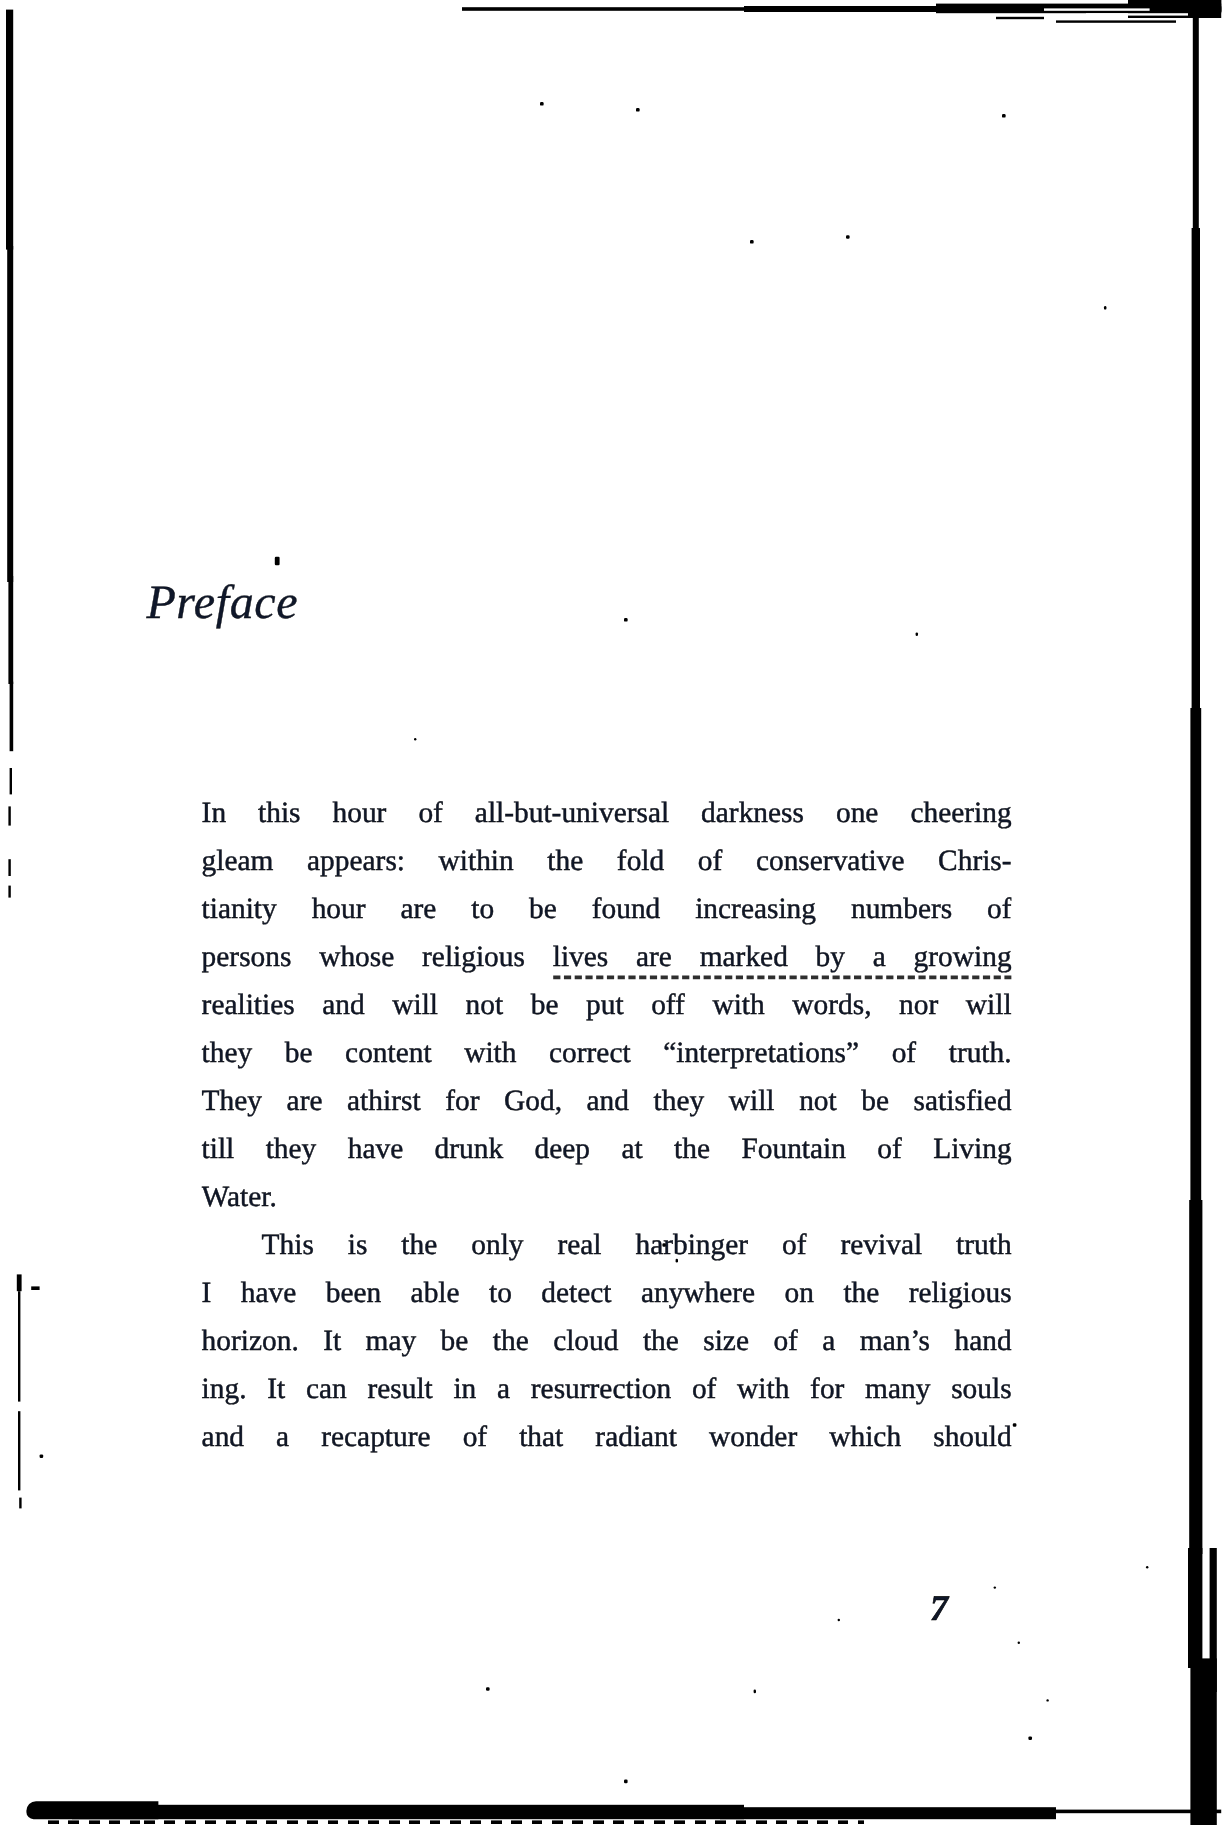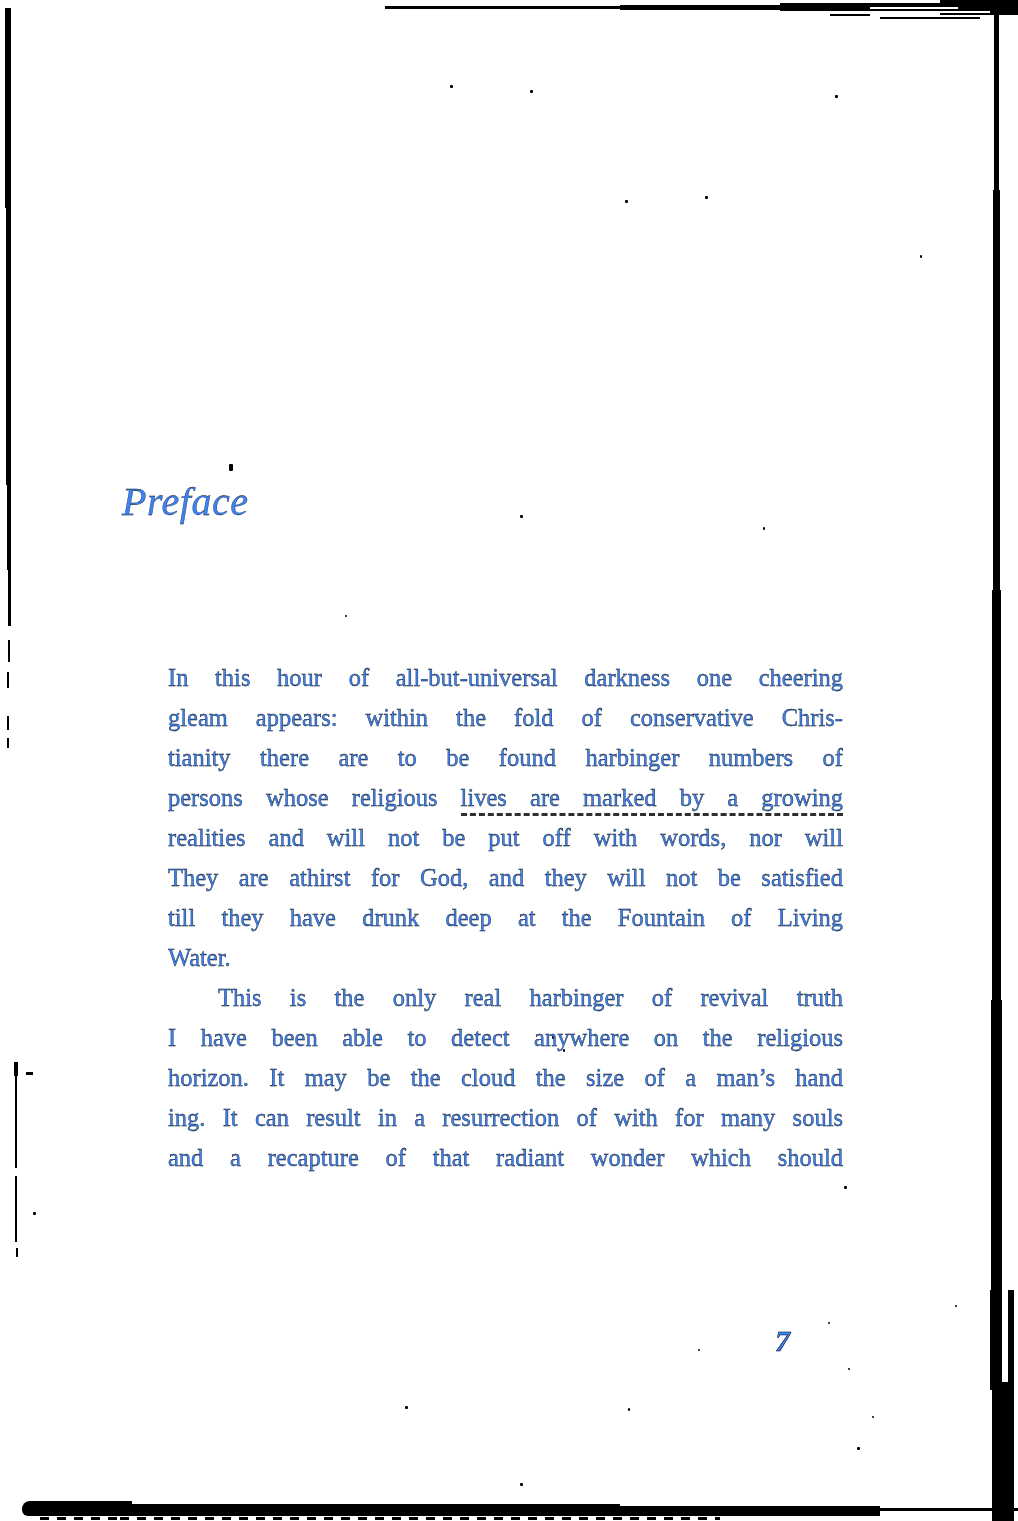--- a/index.html
+++ b/index.html
@@ -45,21 +45,21 @@
   
   .pagenum{
     position:absolute;left:775px;top:1324px;
     font-size:30px;font-weight:700;font-style:italic;
     -webkit-text-stroke:0.5px #000;
   }
 </style>
 </head>
 <body>
 
-<div class="page" id="page" style="color: #3b82f6; background: rgb(255, 255, 255);">
+<div class="page" id="page" style="color: #0f172a; background: rgb(255, 255, 255);">
 
   <div class="art" style="left:385px;top:6px;width:633px;height:3px;"></div>
   <div class="art" style="left:620px;top:5px;width:398px;height:5px;"></div>
   <div class="art" style="left:780px;top:3px;width:238px;height:8px;"></div>
   <div class="art" style="left:940px;top:0px;width:78px;height:15px;"></div>
   <div class="art white" style="left:870px;top:7px;width:110px;height:2px;"></div>
   <div class="art white" style="left:905px;top:11px;width:85px;height:2px;"></div>
   <div class="art" style="left:880px;top:17px;width:100px;height:2px;"></div>
   <div class="art" style="left:830px;top:14px;width:40px;height:2px;"></div>
 
@@ -116,23 +116,24 @@
   <div class="speck" style="left:405px;top:1406px;width:3px;height:3px;"></div>
   <div class="speck" style="left:628px;top:1408px;width:2px;height:3px;"></div>
   <div class="speck" style="left:520px;top:1483px;width:3px;height:3px;"></div>
 
   <h1 class="heading">Preface</h1>
 
   <div class="textblock" id="textblock">
       <div>
         <div class="line">In this hour of all-but-universal darkness one cheering</div>
         <div class="line">gleam appears: within the fold of conservative Chris-</div>
-        <div class="line">tianity there are to be found harbinger numbers of</div>
+        <div class="line">tianity hour are to be found increasing numbers of</div>
         <div class="line">persons whose religious <span class="pencil-underline">lives are marked by a growing</span></div>
         <div class="line">realities and will not be put off with words, nor will</div>
+        <div class="line">they be content with correct “interpretations” of truth.</div>
         <div class="line">They are athirst for God, and they will not be satisfied</div>
         <div class="line">till they have drunk deep at the Fountain of Living</div>
         <div class="line flush">Water.</div>
       </div>
       <div>
         <div class="line indent">This is the only real harbinger of revival truth</div>
         <div class="line">I have been able to detect anywhere on the religious</div>
         <div class="line">horizon. It may be the cloud the size of a man’s hand</div>
         <div class="line">ing. It can result in a resurrection of with for many souls</div>
         <div class="line">and a recapture of that radiant wonder which should</div>

